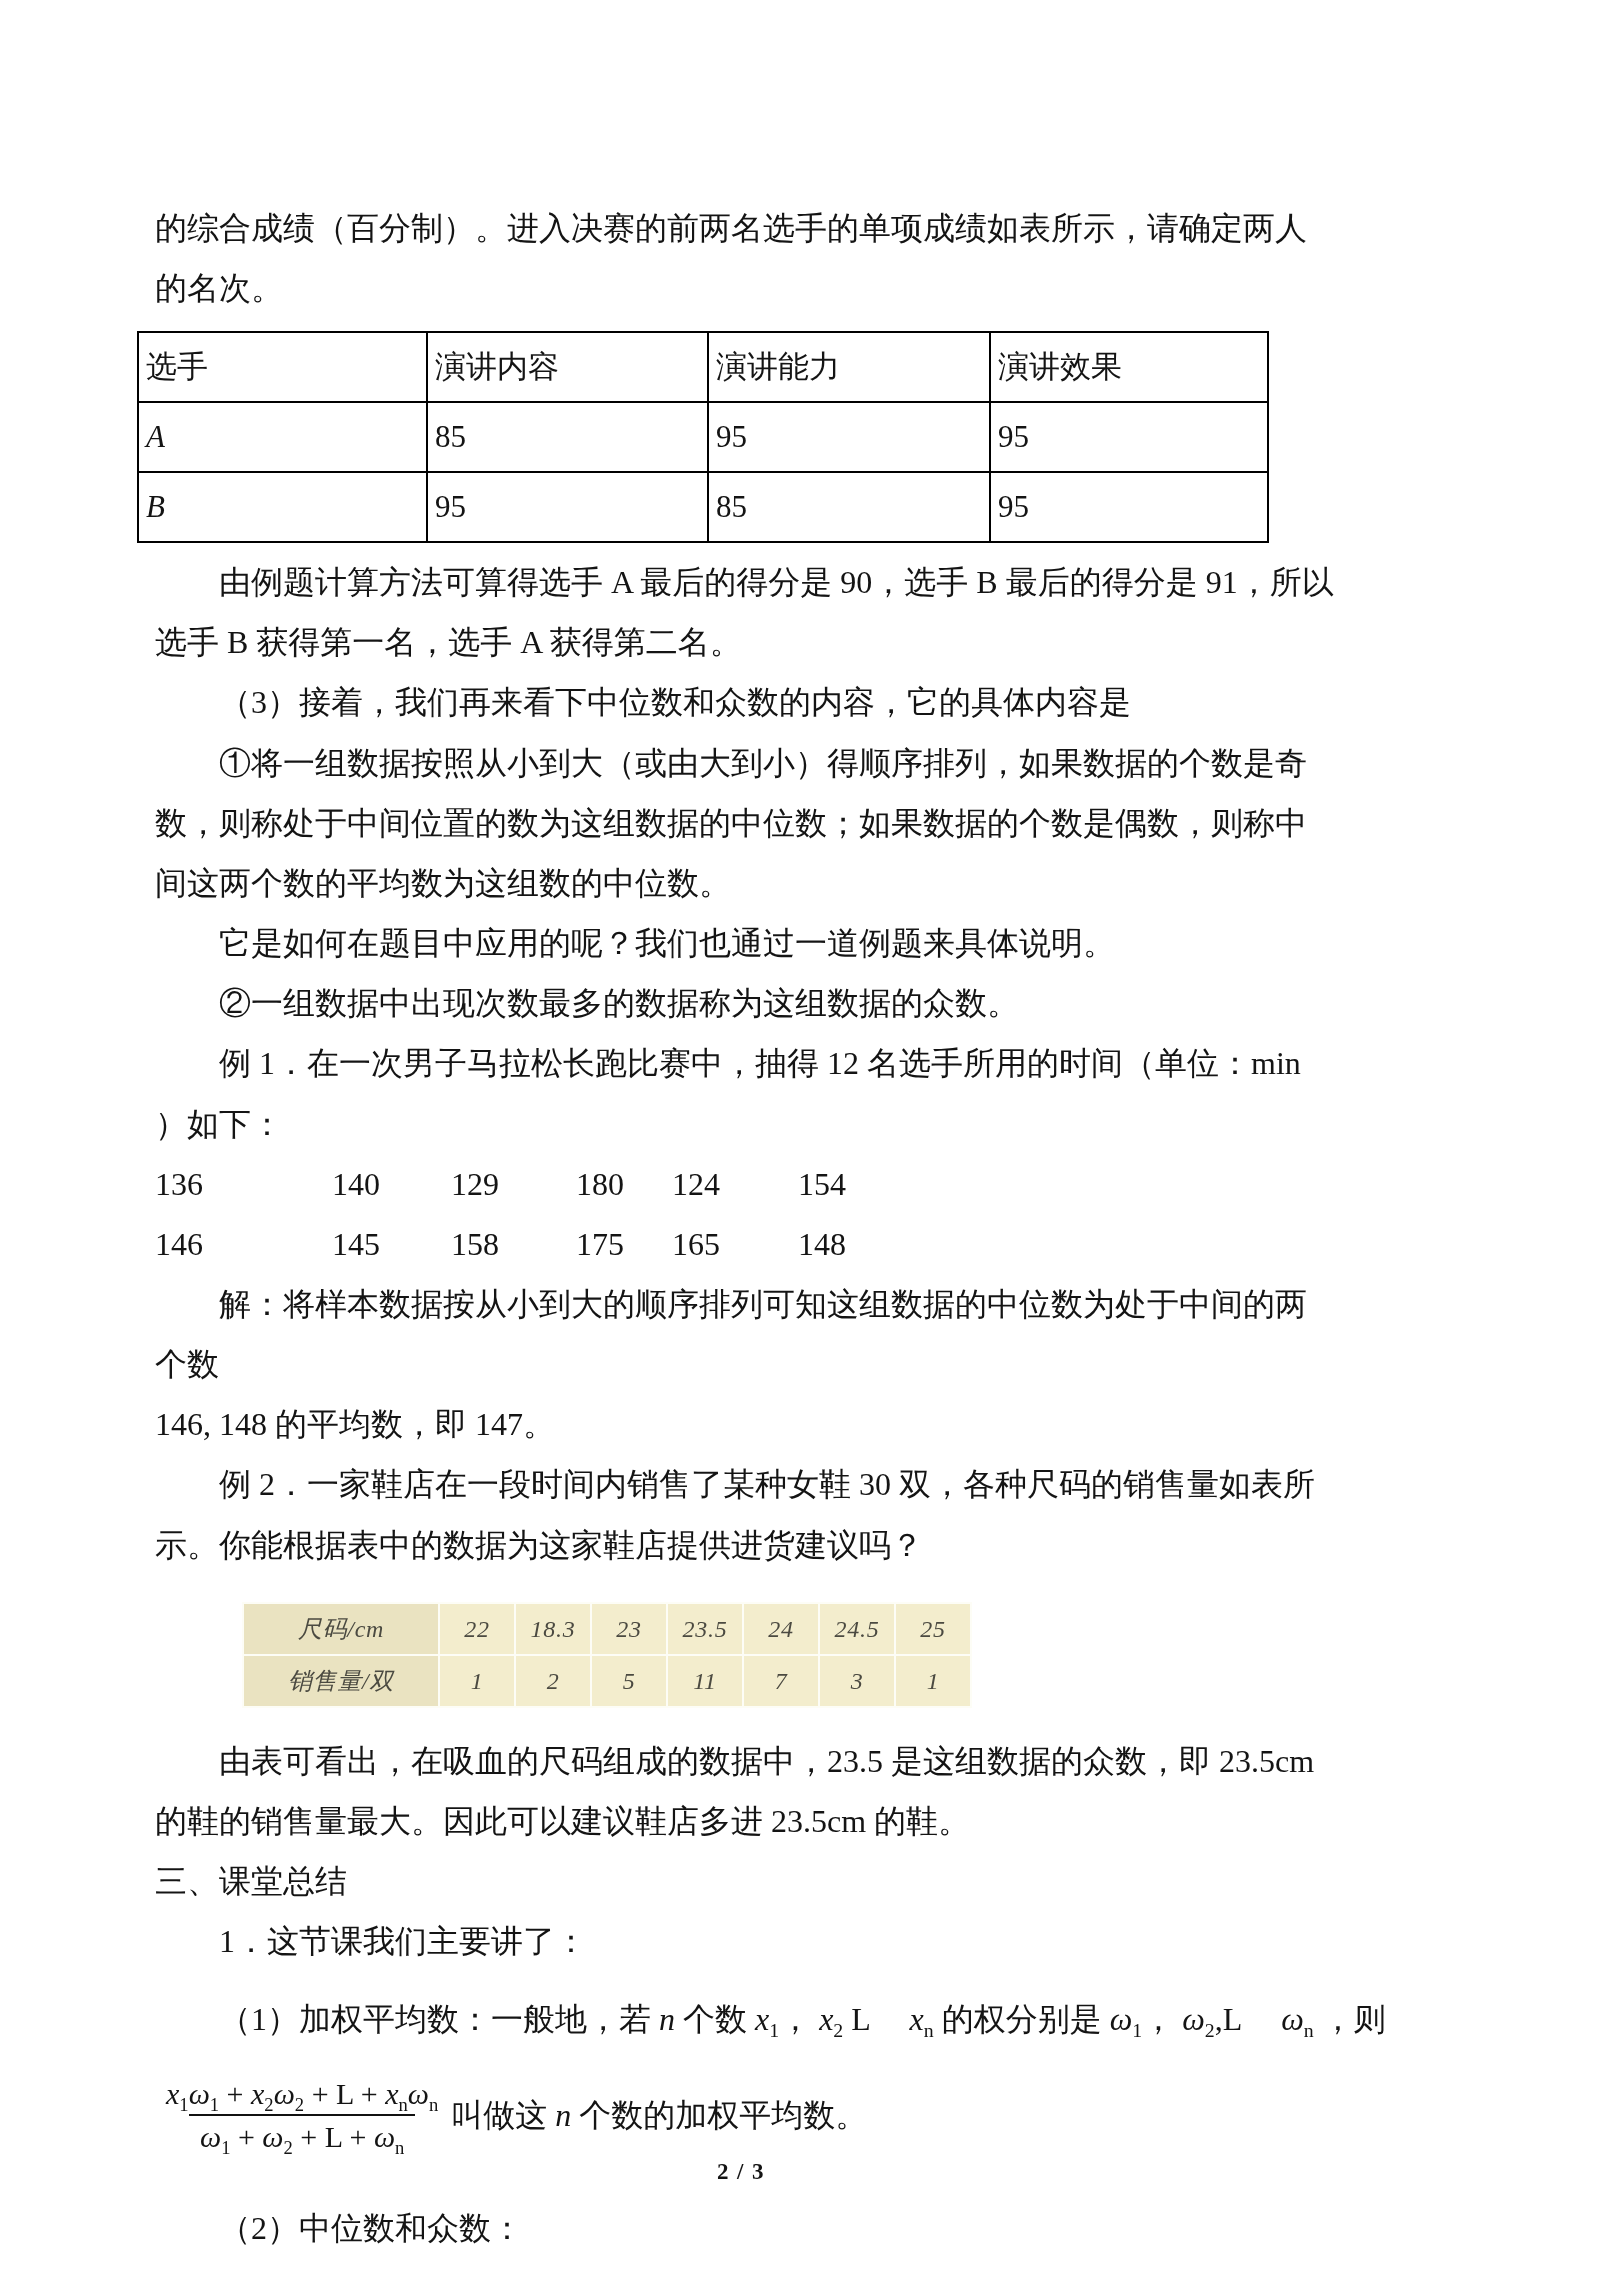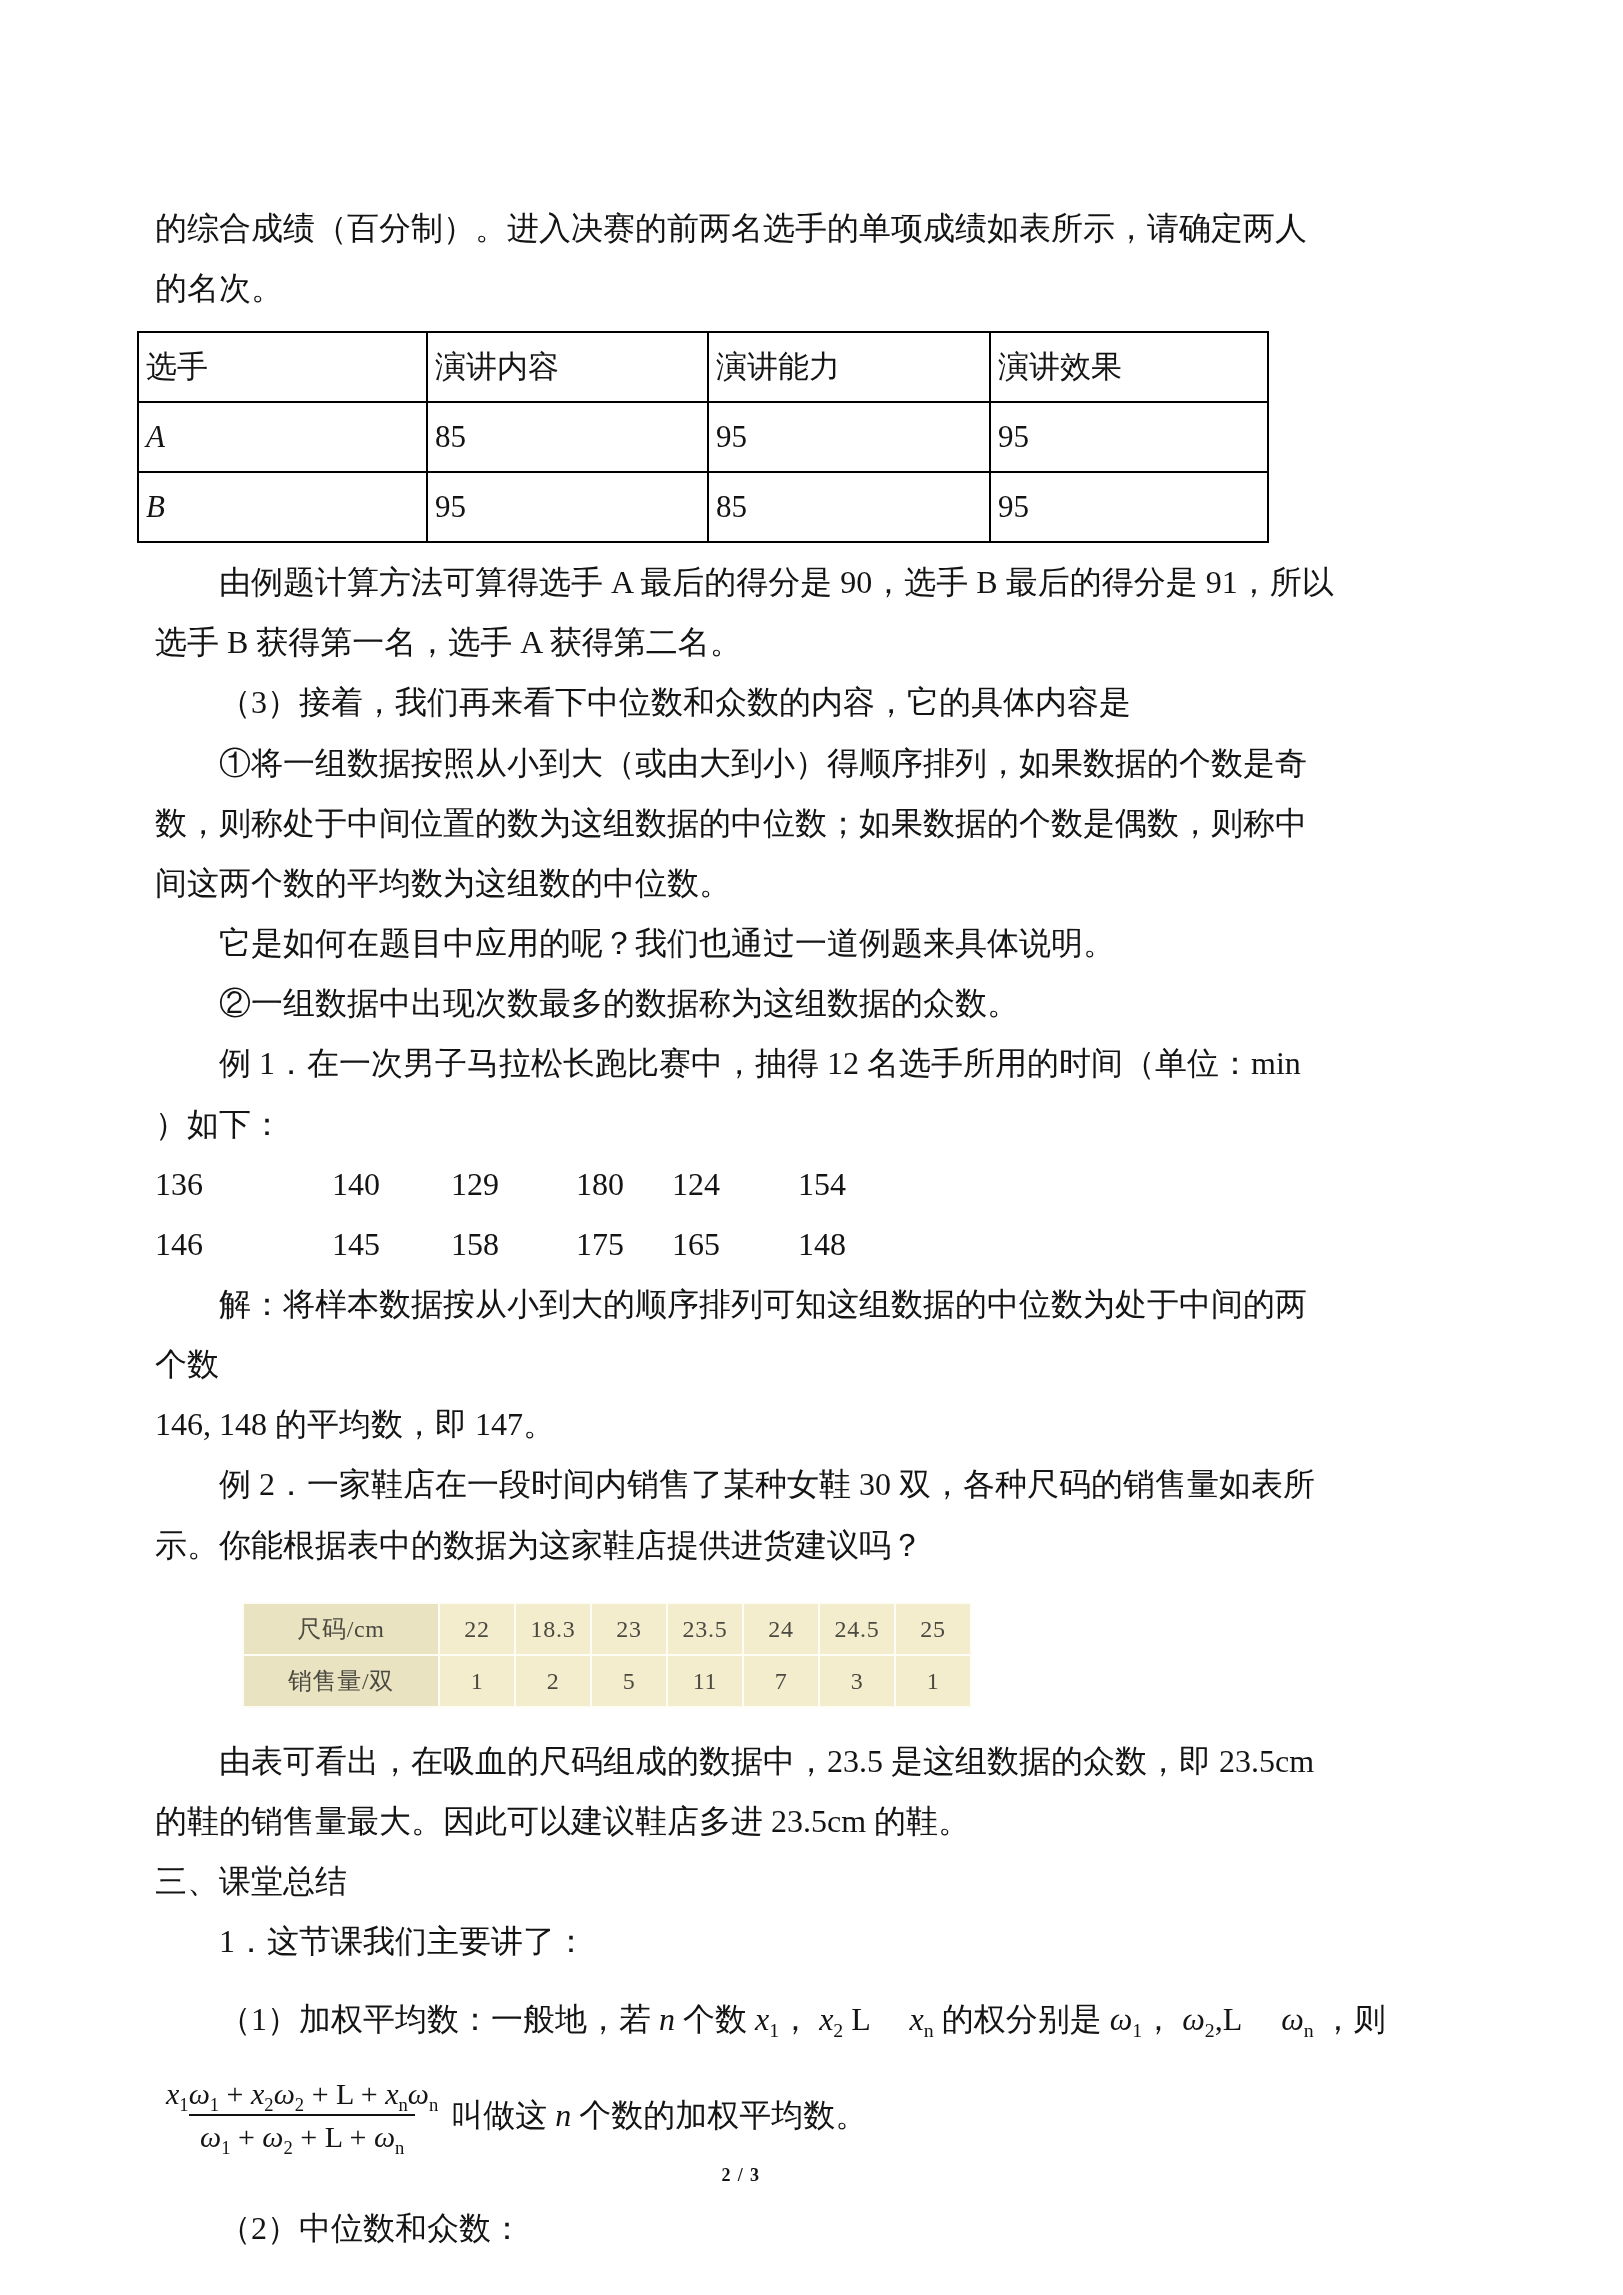--- a/index.html
+++ b/index.html
@@ -66,20 +66,21 @@
   .shoe-table td {
     width: 76px;
     background: var(--shoe-bg, #f3edcd);
   }
   .shoe-table th, .shoe-table td {
     border: 2px solid #fdfdf6;
     height: 52px;
     text-align: center;
     padding: 0;
     line-height: 1.1;
+    font-style: italic;
   }
 
   
   .mv { font-style: italic; font-family: "Liberation Serif", "DejaVu Serif", serif; }
   .mv sub { font-style: normal; font-size: 0.62em; line-height: 0; }
   .mt { font-style: normal; }
   .weighted-line { white-space: nowrap; margin-top: 17.7px; }
   .formula-line { display: flex; align-items: center; margin: 23px 0 5.5px; }
   .fraction {
     display: inline-flex;
@@ -94,21 +95,21 @@
   .formula-suffix { margin-left: 2px; white-space: nowrap; }
   .mt-lg { margin-top: 40px; }
 
   
   .footer {
     position: absolute;
     bottom: 102px;
     left: 0;
     right: 0;
     text-align: center;
-    font-size: 18px;
+    font-size: 23px;
     font-weight: bold;
     letter-spacing: 1.4px;
   }
 </style>
 </head>
 <body>
 
 <div class="page">
   <div class="content">
 

